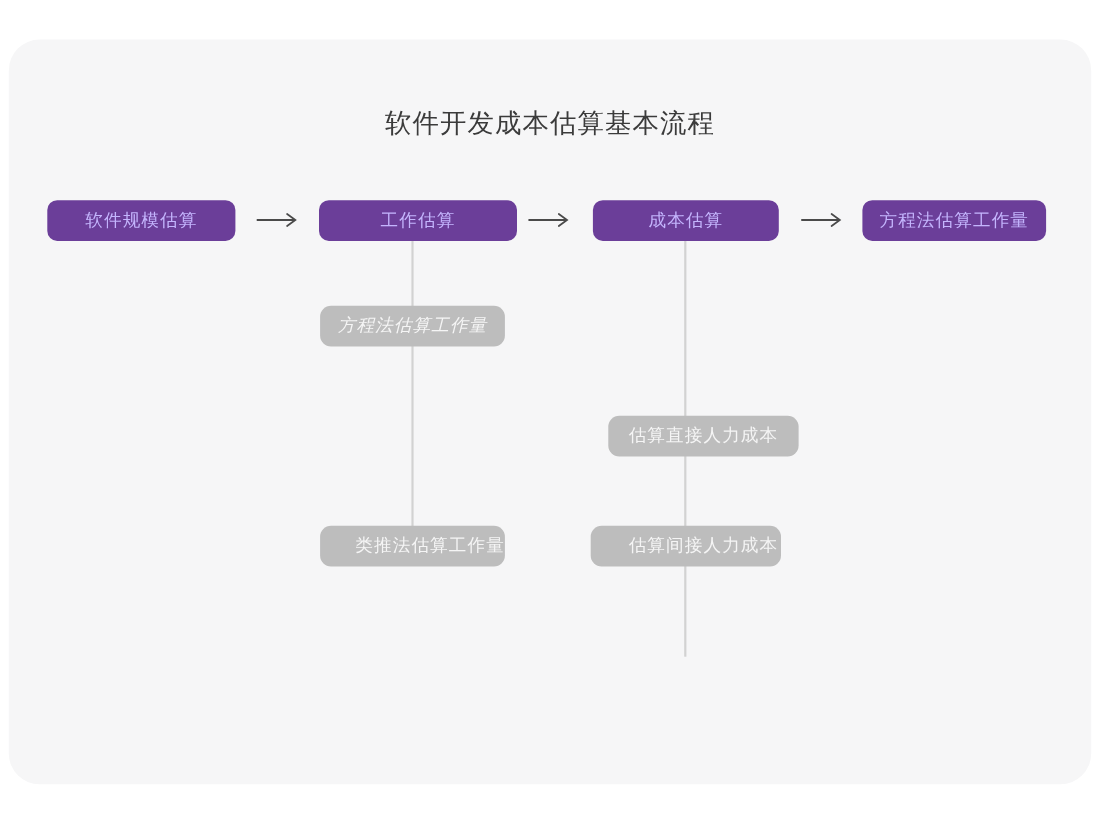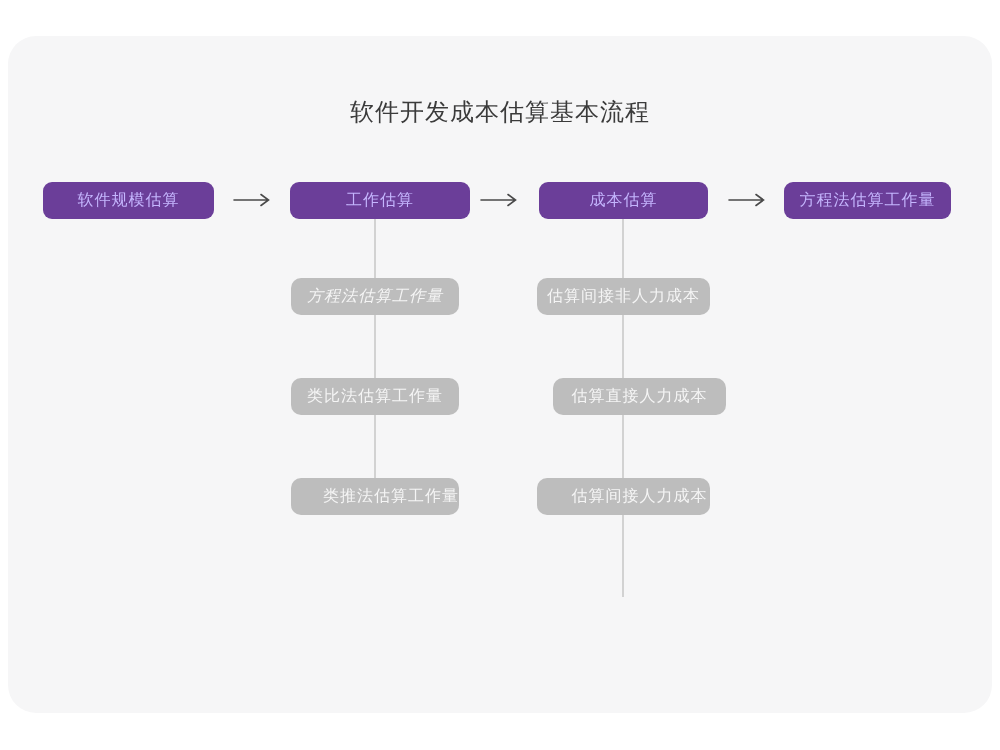--- a/index.html
+++ b/index.html
@@ -109,19 +109,17 @@
 
   <div class="step-box mb-2">成本估算</div>
 
   <svg class="arrow" style="left:727px; top:192px;" viewBox="0 0 40 16">
     <path d="M2 8 H36 M29 2.5 L36.5 8 L29 13.5" stroke="#4a4a4a" stroke-width="1.6" fill="none" stroke-linecap="round"></path>
   </svg>
 
   <div class="step-box mb-3">方程法估算工作量</div>
 
   <div class="sub-box wb wb-0">方程法估算工作量</div>
-  <div class="sub-box wb wb-1">类比法估算工作量</div>
   <div class="sub-box wb wb-2">类推法估算工作量</div>
 
-  <div class="sub-box cb cb-0">估算间接非人力成本</div>
   <div class="sub-box cb cb-1">估算直接人力成本</div>
   <div class="sub-box cb cb-2">估算间接人力成本</div>
 </div>
 
 </body></html>

